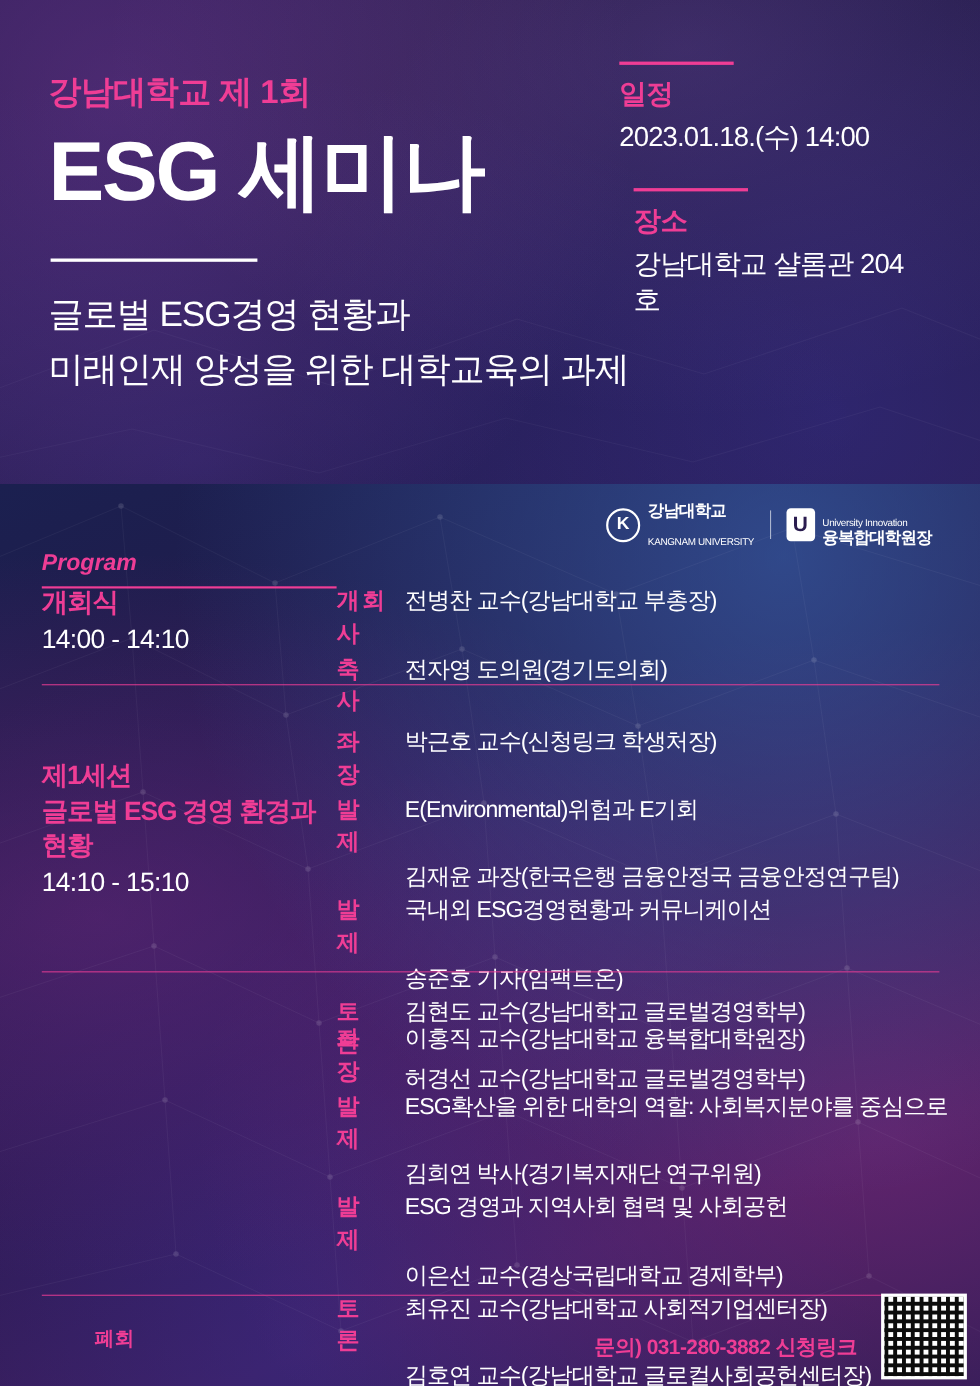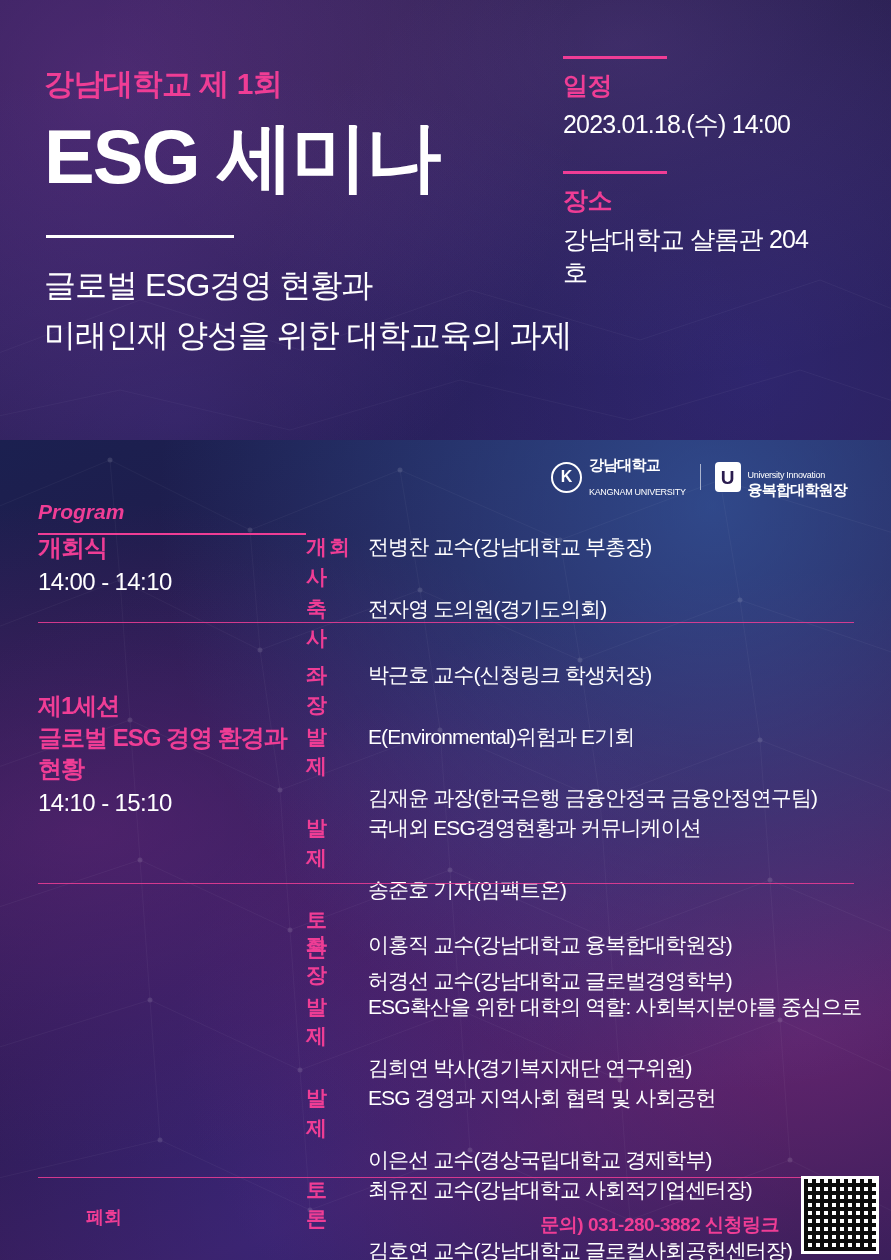--- a/index.html
+++ b/index.html
@@ -92,21 +92,21 @@
     font-size: 25px;
     font-weight: bold;
     letter-spacing: -0.5px;
   }
   .info-value {
     color: #ffffff;
     font-size: 25px;
     margin-top: 6px;
     letter-spacing: -0.8px;
   }
-  .info-block-2 { margin-top: 30px; }
+  .info-block-2 { margin-top: 30px; margin-left: 13px; }
 
   
   .body-area {
     position: relative;
     width: 891px;
     height: 820px;
     background:
       radial-gradient(ellipse at 80% 8%, rgba(60,110,190,0.55) 0%, rgba(20,20,60,0) 55%),
       radial-gradient(ellipse at 10% 48%, rgba(120,40,130,0.45) 0%, rgba(20,20,60,0) 55%),
       radial-gradient(ellipse at 90% 72%, rgba(150,50,150,0.42) 0%, rgba(20,20,60,0) 55%),
@@ -441,20 +441,21 @@
         <div class="row-text">E(Environmental)위험과 E기회</div>
       </div>
       <div class="row-sub">김재윤 과장(한국은행 금융안정국 금융안정연구팀)</div>
       <div class="row">
         <div class="row-tag">발  제</div>
         <div class="row-text">국내외 ESG경영현황과 커뮤니케이션</div>
       </div>
       <div class="row-sub">송준호 기자(임팩트온)</div>
       <div class="row">
         <div class="row-tag">토  론</div>
+        <div class="row-text">김현도 교수(강남대학교 글로벌경영학부)</div>
       </div>
       <div class="row-sub">허경선 교수(강남대학교 글로벌경영학부)</div>
     </div>
 
     <div class="divider" style="top:443px;"></div>
 
     <div class="sess sess-right" style="top:490px;">
       <div class="row">
         <div class="row-tag">좌  장</div>
         <div class="row-text">이홍직 교수(강남대학교 융복합대학원장)</div>

